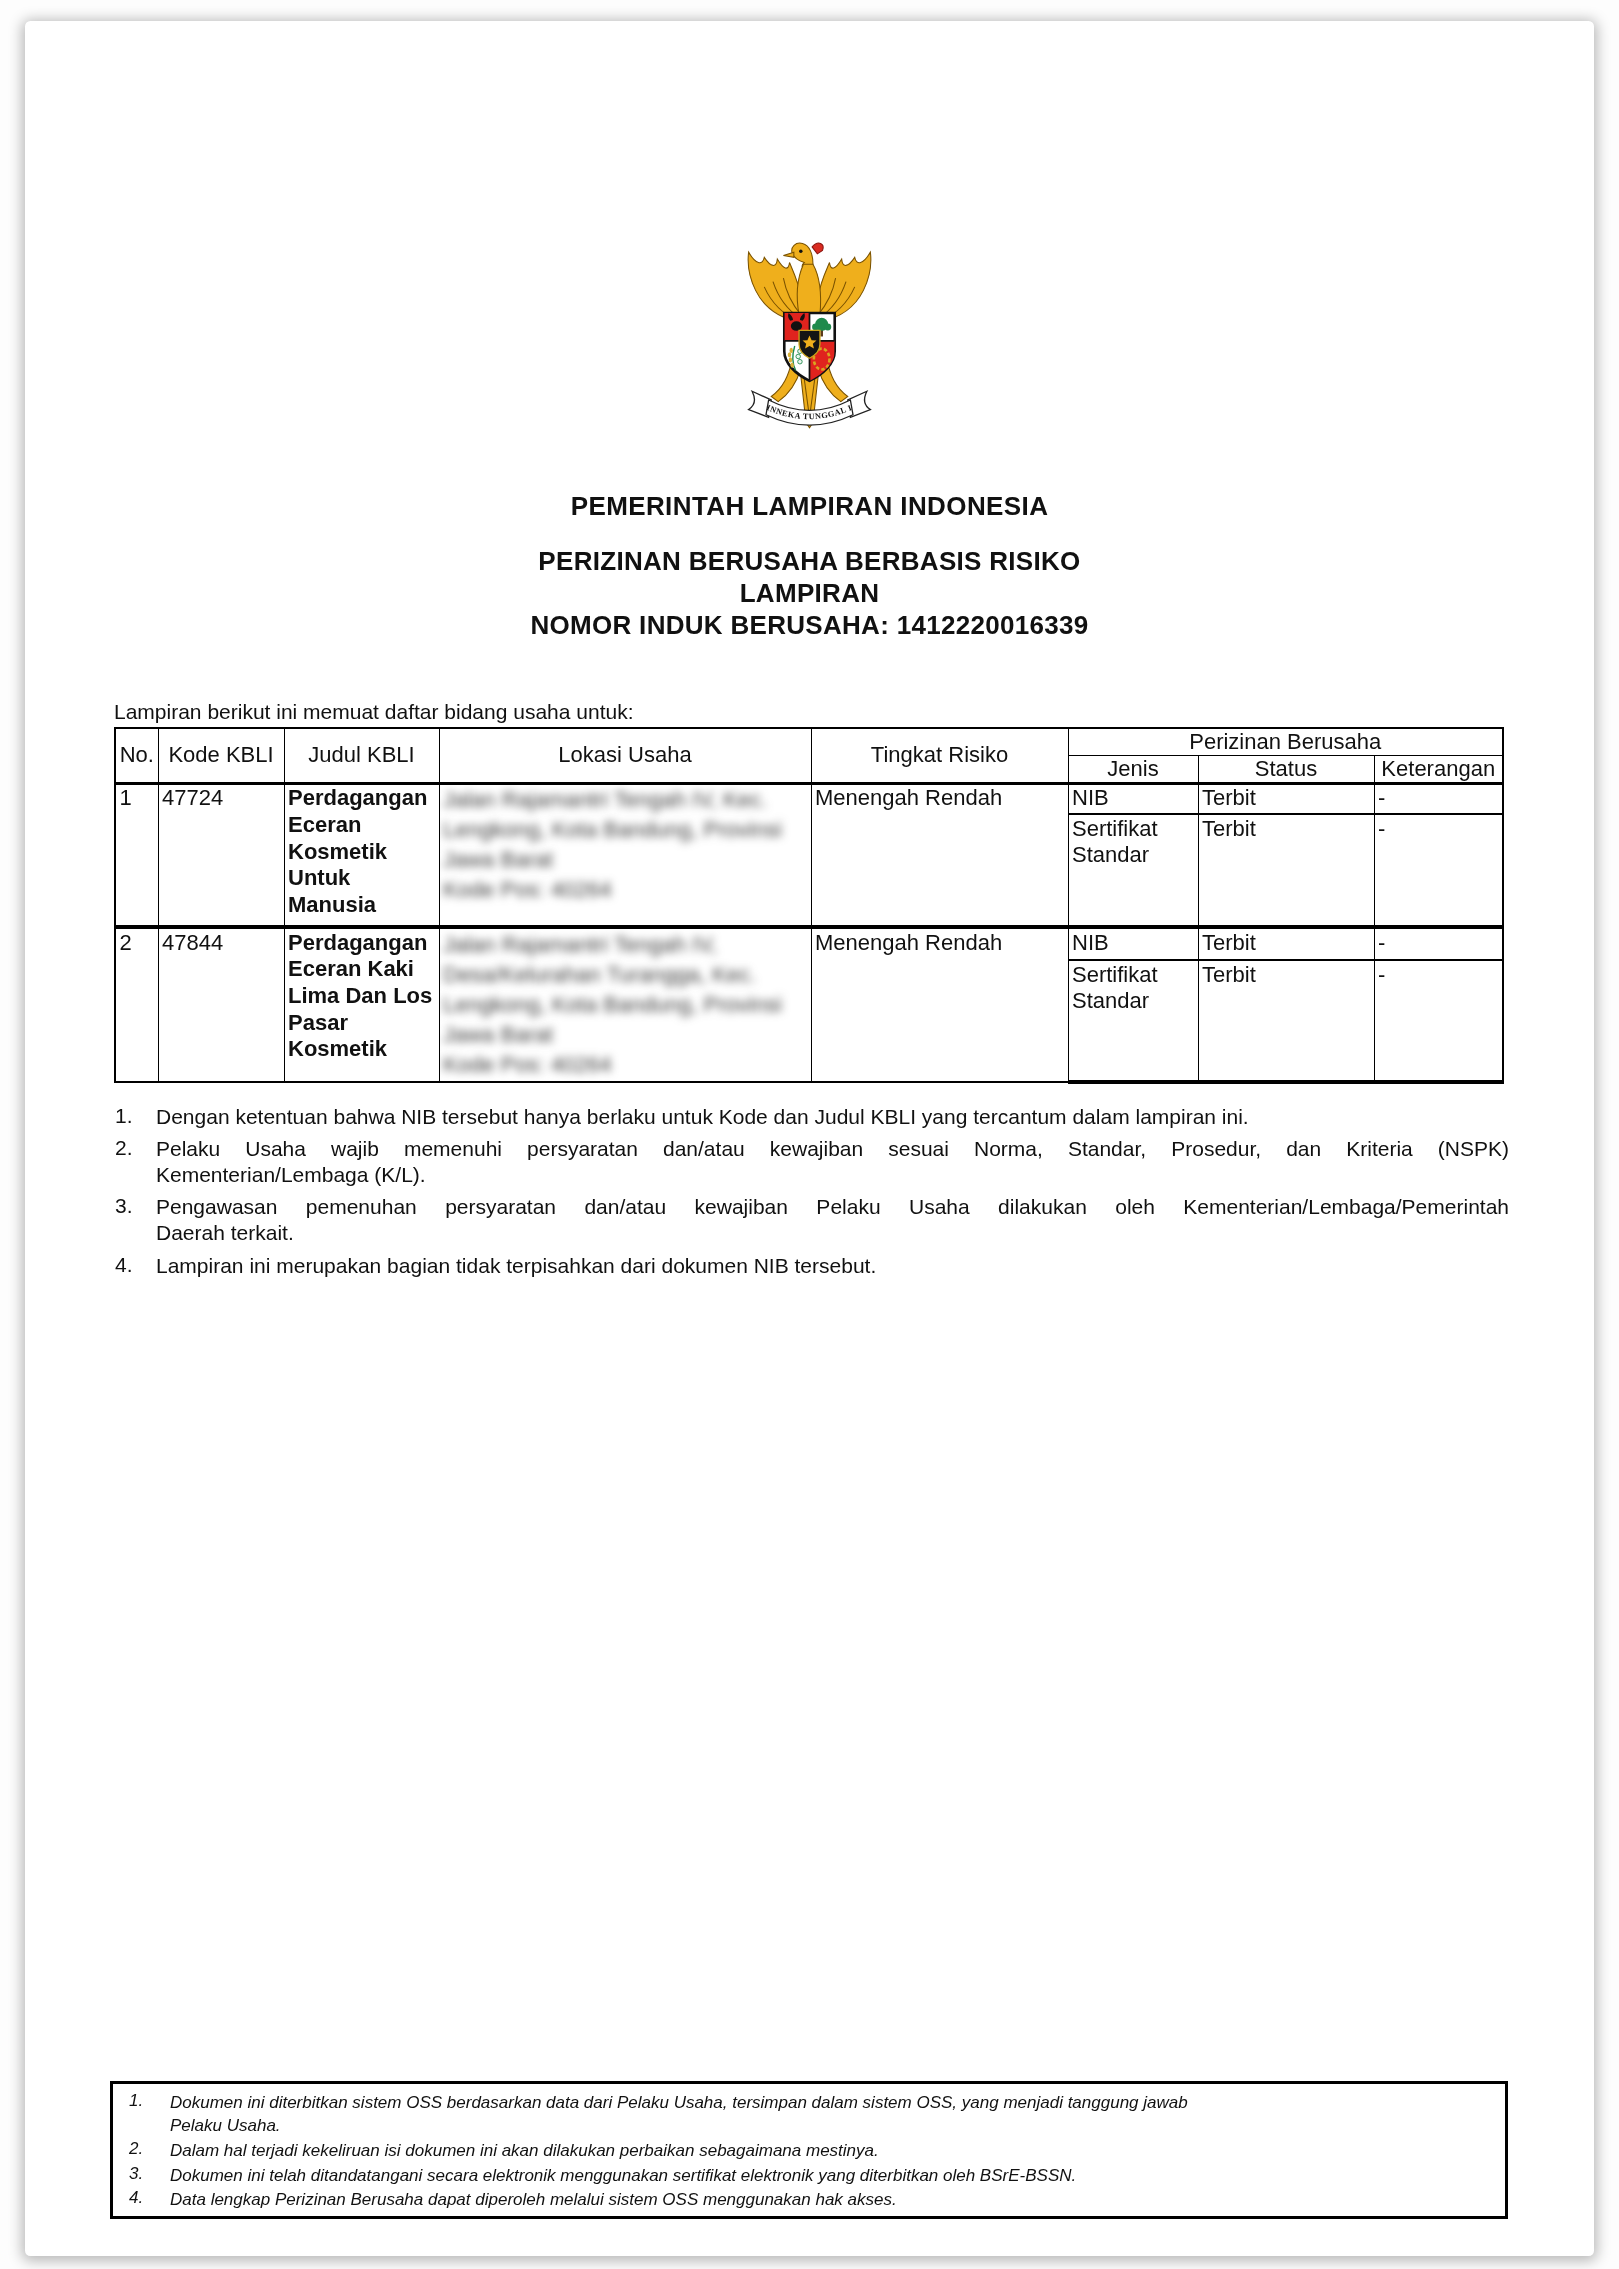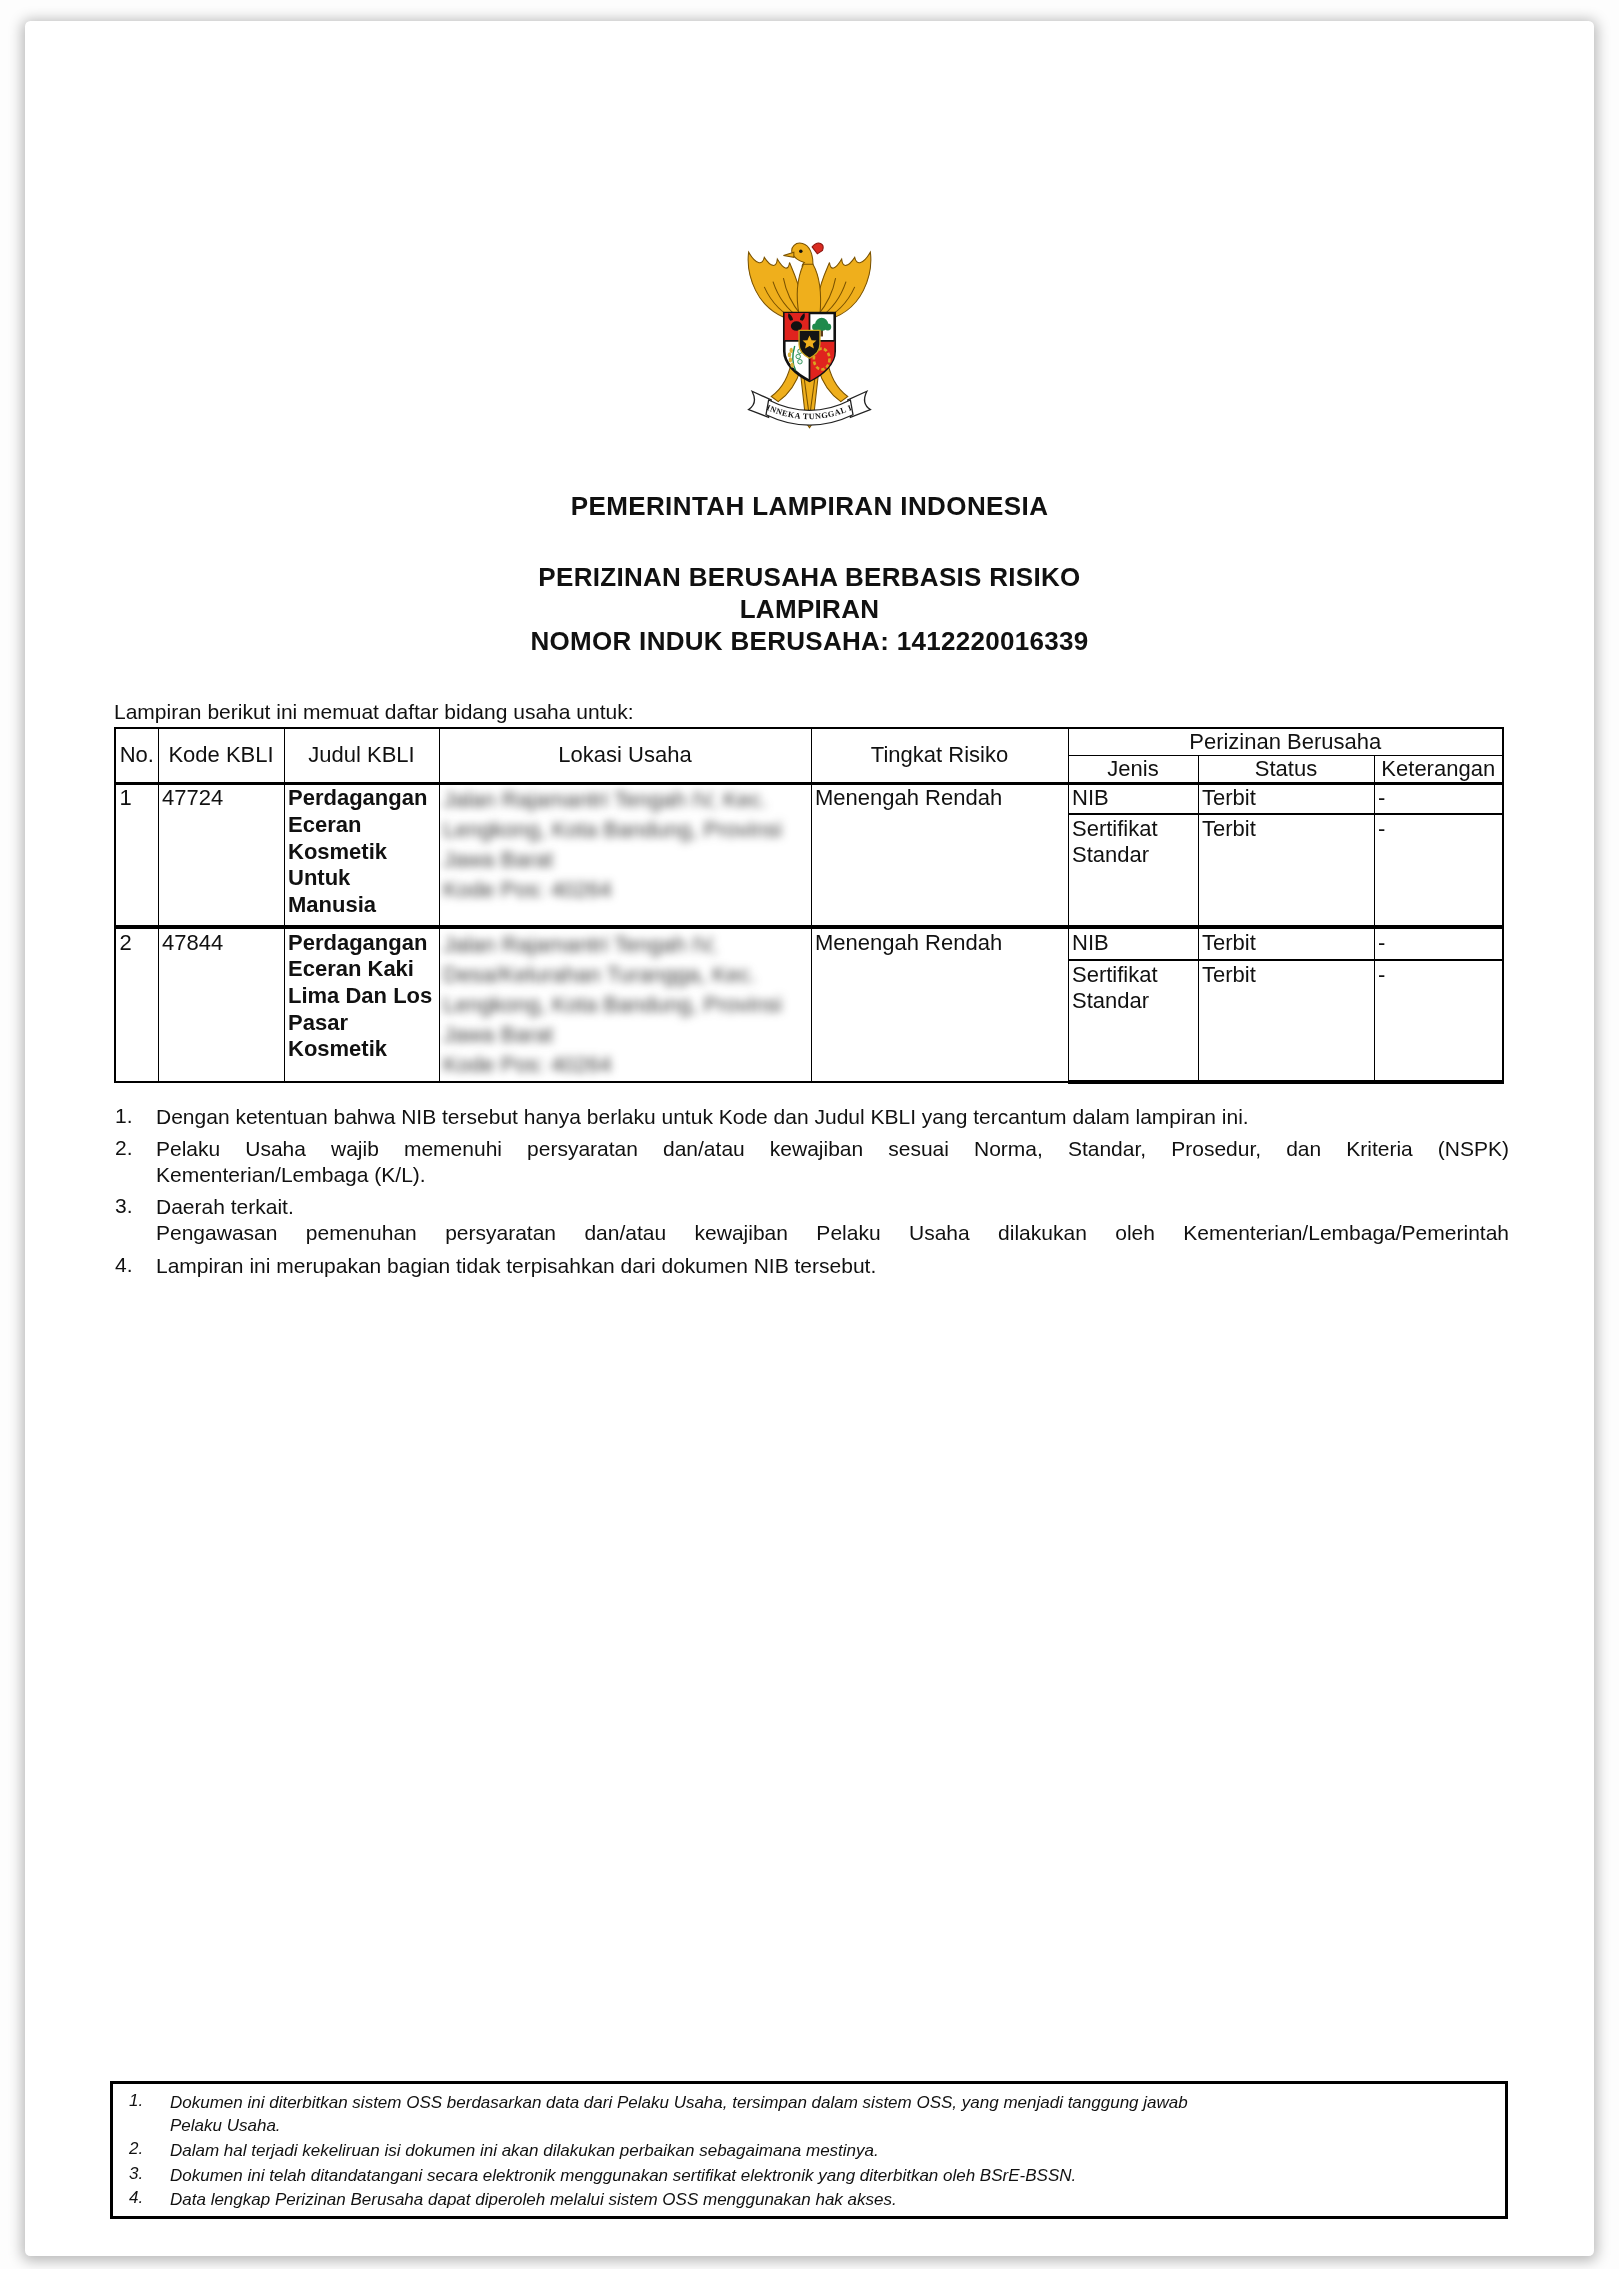--- a/index.html
+++ b/index.html
@@ -14,21 +14,21 @@
     background:#fff;border-radius:5.3px;
     box-shadow:0 1.8px 14px 2.7px rgba(0,0,0,0.28);
   }
   
   .emblem{position:absolute;left:696px;top:212px;width:177px;height:200px;}
   .gov-title{
     position:absolute;left:0;top:470px;width:100%;text-align:center;
     font-size:26px;font-weight:bold;letter-spacing:0.4px;
   }
   .doc-title{
-    position:absolute;left:0;top:540px;width:100%;text-align:center;
+    position:absolute;left:0;top:524px;width:100%;text-align:center;
     font-size:26px;font-weight:bold;line-height:32px;letter-spacing:0.3px;
   }
   
   .intro{position:absolute;left:89px;top:679px;font-size:21px;}
   table.kbli{
     position:absolute;left:89px;top:706px;border-collapse:collapse;
     table-layout:fixed;font-size:22px;padding-left:16px;
   }
   table.kbli{border:2.7px solid #000;}
   table.kbli th,table.kbli td{
@@ -248,22 +248,22 @@
     <div class="note">
       <span class="nnum">2.</span>
       <div class="ntxt">
         <span class="nline jfull">Pelaku Usaha wajib memenuhi persyaratan dan/atau kewajiban sesuai Norma, Standar, Prosedur, dan Kriteria (NSPK)</span>
         <span class="nline">Kementerian/Lembaga (K/L).</span>
       </div>
     </div>
     <div class="note">
       <span class="nnum">3.</span>
       <div class="ntxt">
+        <span class="nline jfull">Pengawasan pemenuhan persyaratan dan/atau kewajiban Pelaku Usaha dilakukan oleh Kementerian/Lembaga/Pemerintah</span>
         <span class="nline">Daerah terkait.</span>
-        <span class="nline jfull">Pengawasan pemenuhan persyaratan dan/atau kewajiban Pelaku Usaha dilakukan oleh Kementerian/Lembaga/Pemerintah</span>
       </div>
     </div>
     <div class="note">
       <span class="nnum">4.</span>
       <div class="ntxt">
           <span class="nline">Lampiran ini merupakan bagian tidak terpisahkan dari dokumen NIB tersebut.</span>
         </div>
     </div>
   </div>
 

